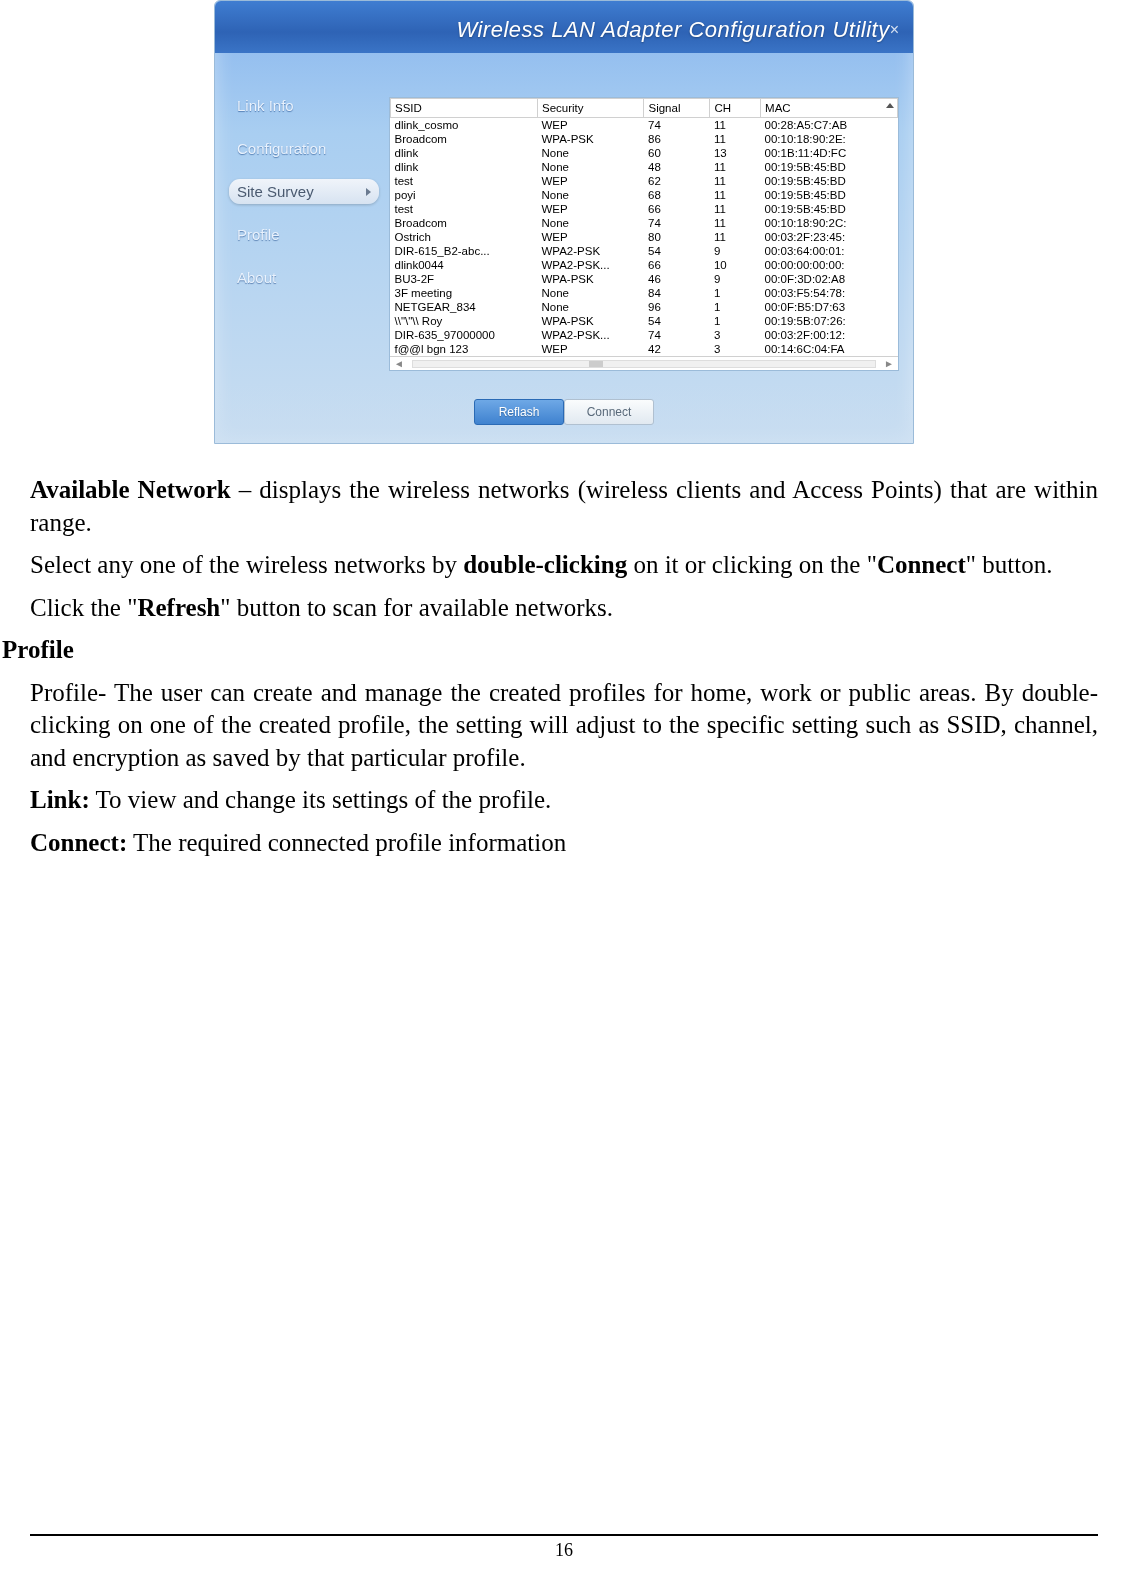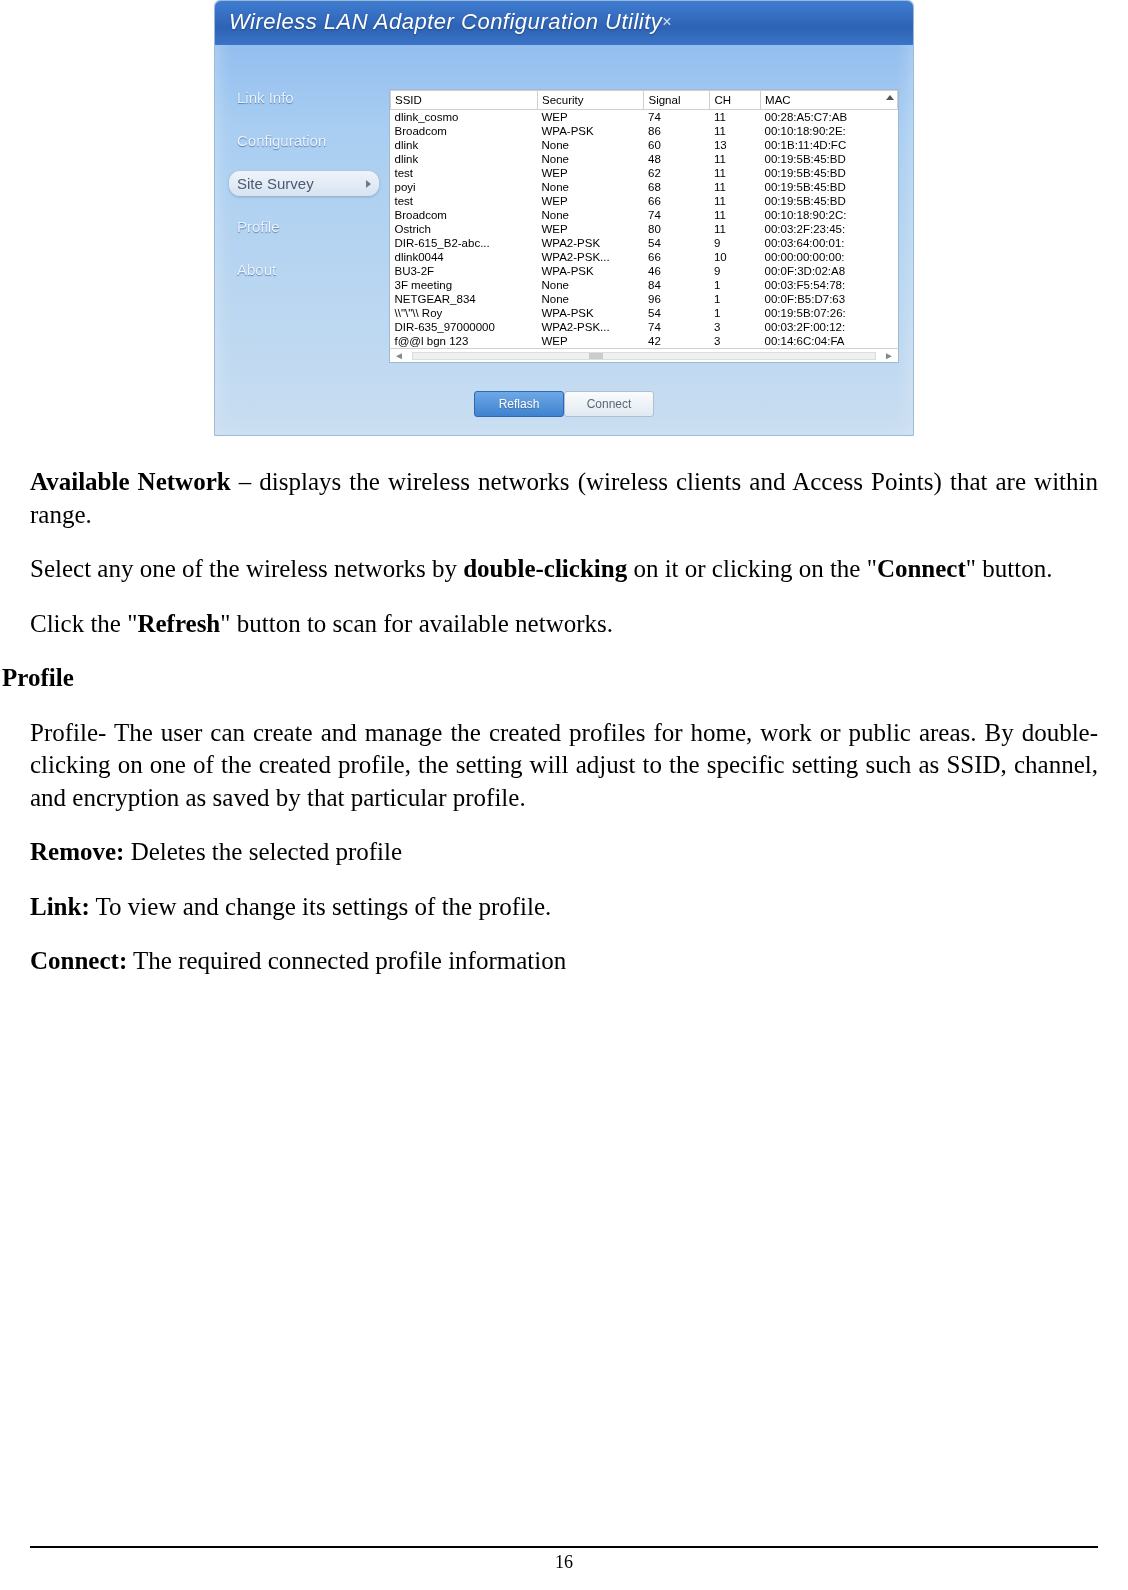--- a/index.html
+++ b/index.html
@@ -19,25 +19,25 @@
     background: linear-gradient(180deg, #88b6ee 0%, #a9cef1 30%, #c8ddf1 100%);
     border: 1px solid #9bbbd9;
     border-radius: 6px 6px 0 0;
     box-shadow: inset 0 0 20px rgba(255,255,255,0.4);
     position: relative;
     font-family: "Segoe UI", Tahoma, sans-serif;
   }
   .title-bar {
     background: linear-gradient(180deg, #3f7dd1 0%, #2e63b5 60%, #3a74c6 100%);
     color: #fff;
-    padding: 8px 14px 10px 14px;
+    padding: 16px 14px 10px 14px;
     border-radius: 6px 6px 0 0;
     display: flex;
     align-items: center;
-    justify-content: flex-start;
+    justify-content: flex-end;
   }
   .title-bar .title {
     font-size: 22px;
     font-style: italic;
     font-weight: 500;
     letter-spacing: 0.5px;
     text-shadow: 0 1px 2px rgba(0,0,0,0.3);
   }
   .title-bar .close {
     color: #fff;
@@ -181,32 +181,32 @@
     border: 1px solid #b0c0d0;
   }
 
   
   .doc {
     font-size: 25px;
     line-height: 1.3;
     color: #000;
     text-align: justify;
   }
-  .doc p { margin: 22px 0; }
+  .doc p { margin: 10px 0; }
   .doc .section-head {
     font-size: 25px;
     font-weight: bold;
     margin: 4px 0 4px -28px;
     text-align: left;
   }
   .indent { margin-left: 0; }
 
   .page-footer {
     position: absolute;
-    bottom: 17px;
+    bottom: 29px;
     left: 30px;
     right: 30px;
     text-align: center;
   }
   .page-footer hr {
     border: none;
     border-top: 2px solid #000;
     margin-bottom: 4px;
   }
   .page-num {
@@ -398,23 +398,20 @@
 
   <p class="indent">
     <span>Click the "</span><b>Refresh</b><span>" button to scan for available networks.</span>
   </p>
 
   <p class="section-head">Profile</p>
 
   <p class="indent">Profile- The user can create and manage the created profiles for home, work or public areas. By double-clicking on one of the created profile, the setting will adjust to the specific setting such as SSID, channel, and encryption as saved by that particular profile.</p>
 
 
-  <p class="indent">
-    <b>Remove:</b><span> Deletes the selected profile</span>
-  </p>
 
   <p class="indent">
     <b>Link:</b><span> To view and change its settings of the profile.</span>
   </p>
 
   <p class="indent">
     <b>Connect:</b><span> The required connected profile information</span>
   </p>
 
 </div>

